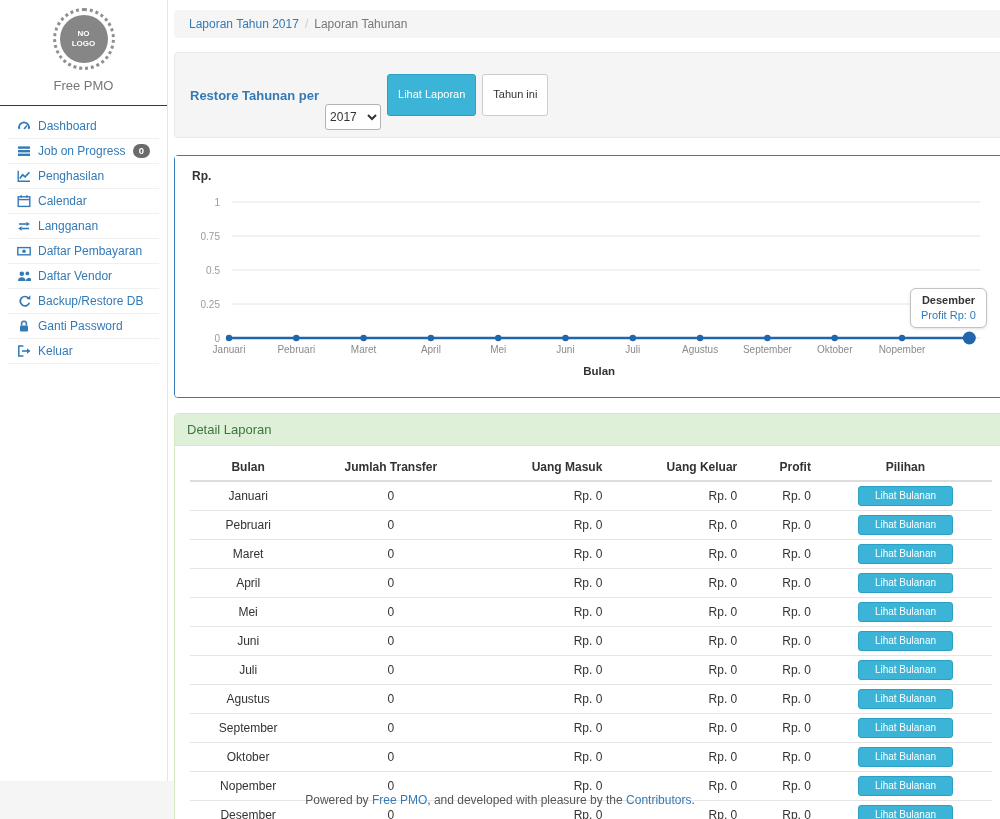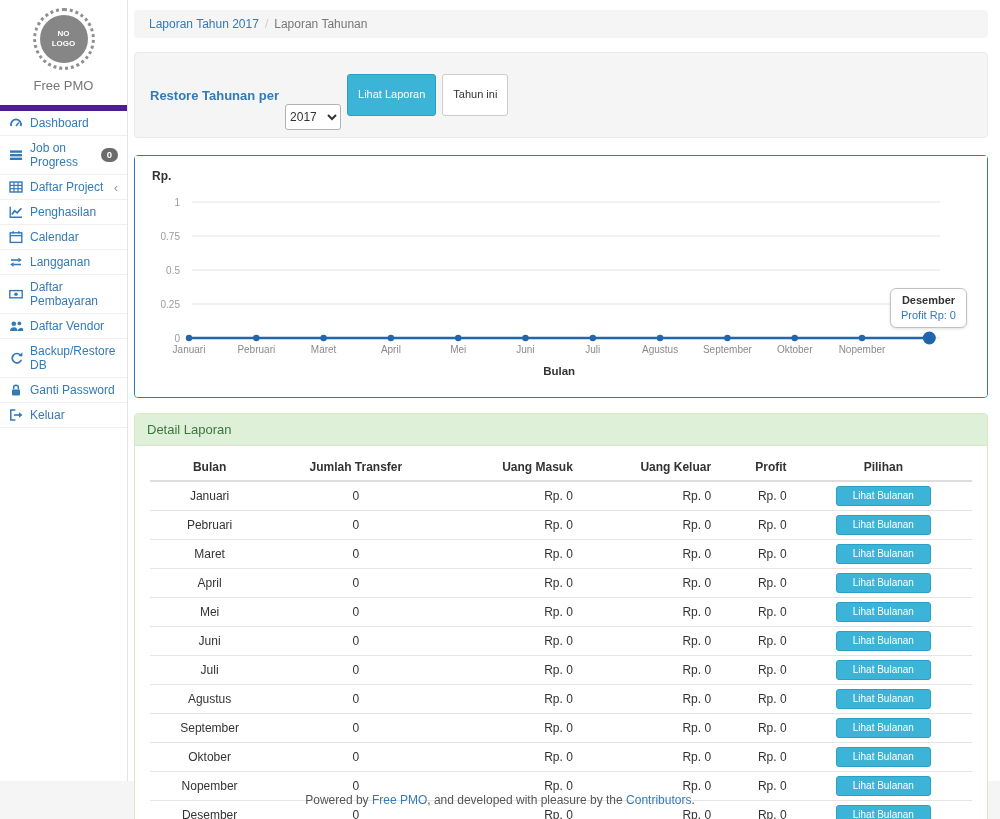--- a/index.html
+++ b/index.html
@@ -1,30 +1,30 @@
 <!DOCTYPE html>
 <html><head>
 <meta charset="utf-8">
 <style>
   * { box-sizing: border-box; }
   html, body { margin: 0; padding: 0; width: 1000px; height: 819px; overflow: hidden;
     font-family: "Liberation Sans", "DejaVu Sans", sans-serif; background: #fff; }
   .page { display: flex; height: 781px; width: 1000px; }
 
   
-  .sidebar { width: 128px; background: #fff; border-right: 1px solid #e4e4e4; flex-shrink: 0; }
+  .sidebar { width: 168px; background: #fff; border-right: 1px solid #e4e4e4; flex-shrink: 0; }
   .brand { padding: 8px 8px 12px; text-align: center; }
   .logo-ring { width: 62px; height: 62px; margin: 0 auto; border-radius: 50%;
     border: 3px dotted #8f8f8f; display: flex; align-items: center; justify-content: center; }
   .logo-inner { width: 48px; height: 48px; border-radius: 50%; background: #868686;
     color: #fff; font-size: 8px; font-weight: bold; display: flex; align-items: center;
     justify-content: center; text-align: center; line-height: 1.25; width: 48px; }
   .logo-inner span { display: block; width: 28px; }
   .brand-name { margin-top: 8px; color: #777; font-size: 13px; }
-  .menu { list-style: none; margin: 0; padding: 0; border-top: 6px solid #4c1d95; }
+  .menu { list-style: none; margin: 0; padding: 8px; border-top: 1px solid #4c1d95; }
   .menu li a { display: flex; align-items: center; gap: 7px; padding: 5px 9px;
     font-size: 12px; color: #337ab7; text-decoration: none; border-bottom: 1px solid #f0f0f0; }
   .menu .micon { width: 14px; height: 14px; flex-shrink: 0; color: #337ab7; }
   .menu .micon svg { display: block; width: 14px; height: 14px; }
   .badge { margin-left: auto; background: #6b6b6b; color: #fff; font-size: 9.5px;
     font-weight: bold; border-radius: 9px; padding: 2px 6px; line-height: 1; }
   .chev { margin-left: auto; color: #999; font-size: 13px; line-height: 1; }
 
   
   .content { flex: 1; background: #fff; padding: 10px 12px 0 6px; }
@@ -105,35 +105,20 @@
           <a href="#">
             <span class="micon">
               <svg viewBox="0 0 14 14">
                 <rect x="1" y="2.4" width="12" height="2.4" fill="currentColor"></rect>
                 <rect x="1" y="6" width="12" height="2.4" fill="currentColor"></rect>
                 <rect x="1" y="9.6" width="12" height="2.4" fill="currentColor"></rect>
               </svg>
             </span>
             <span>Job on Progress</span>
             <span class="badge">0</span>
-          </a>
-        </li>
-        <li>
-          <a href="#">
-            <span class="micon">
-              <svg viewBox="0 0 14 14">
-                <rect x="1" y="2" width="12" height="10" fill="none" stroke="currentColor" stroke-width="1.4"></rect>
-                <line x1="1" y1="5.4" x2="13" y2="5.4" stroke="currentColor" stroke-width="1.2"></line>
-                <line x1="1" y1="8.7" x2="13" y2="8.7" stroke="currentColor" stroke-width="1.2"></line>
-                <line x1="5" y1="2" x2="5" y2="12" stroke="currentColor" stroke-width="1.2"></line>
-                <line x1="9" y1="2" x2="9" y2="12" stroke="currentColor" stroke-width="1.2"></line>
-              </svg>
-            </span>
-            <span>Daftar Project</span>
-            <span class="chev">‹</span>
           </a>
         </li>
         <li>
           <a href="#">
             <span class="micon">
               <svg viewBox="0 0 14 14">
                 <path d="M1.2 1.8 V12.2 H13" fill="none" stroke="currentColor" stroke-width="1.4"></path>
                 <polyline points="2.8,9.6 5.6,5.8 8.2,7.8 12.4,3.2" fill="none" stroke="currentColor" stroke-width="1.7"></polyline>
               </svg>
             </span>

